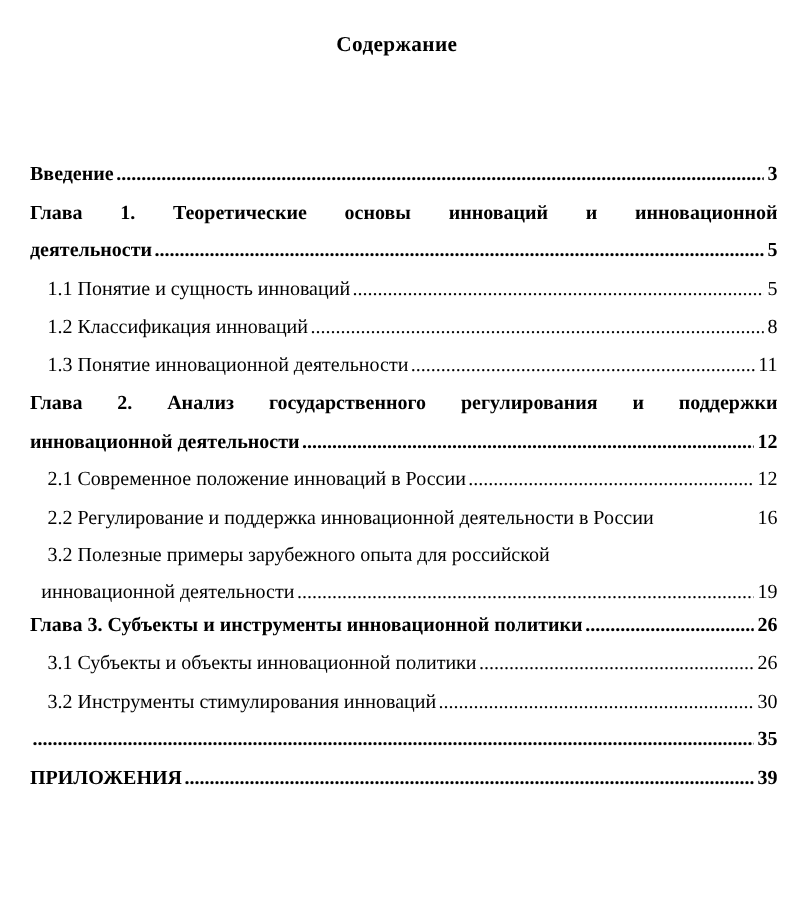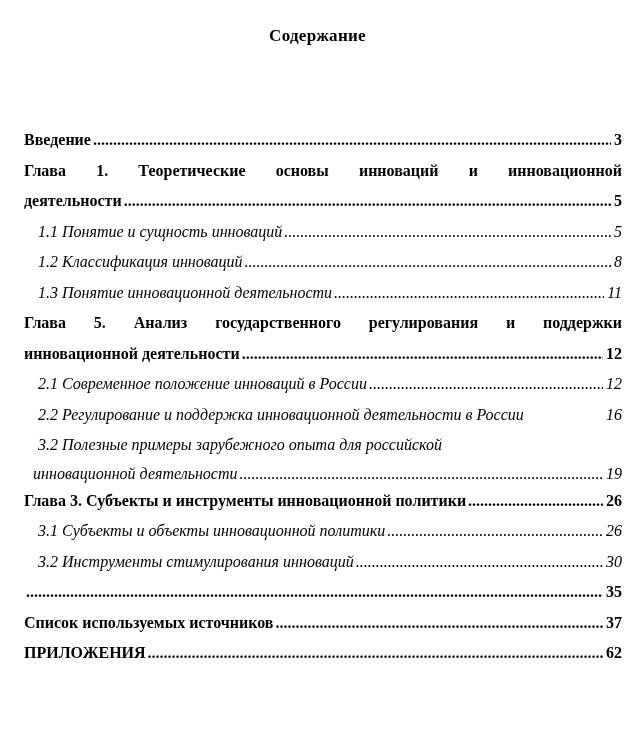--- a/index.html
+++ b/index.html
@@ -33,21 +33,21 @@
     padding-right: 13px;
   }
   .entry { }
   .entry.bold .line,
   .entry.bold .dots::after,
   .entry.bold .num { font-weight: bold; }
   .line {
     line-height: 30.5px;
     white-space: nowrap;
   }
-  .entry.indent .line { padding-left: 14px; font-style: italic; }
+  .entry.indent .line { padding-left: 14px; }
   
   .entry.indent .line.cont { padding-left: 9px; }
   .line.tight { line-height: 25px; }
   .line.justify {
     display: block;
     text-align: justify;
     text-align-last: justify;
     white-space: normal;
   }
   .line.end {
@@ -109,21 +109,21 @@
         </div>
       </div>
       <div class="entry indent">
         <div class="line end">
           <span class="label">1.3 Понятие инновационной деятельности</span>
           <span class="dots"></span>
           <span class="num">11</span>
         </div>
       </div>
       <div class="entry bold">
-        <div class="line justify">Глава 5. Анализ государственного регулирования и поддержки</div>
+        <div class="line justify">Глава 2. Анализ государственного регулирования и поддержки</div>
         <div class="line end cont">
           <span class="label">инновационной деятельности</span>
           <span class="dots"></span>
           <span class="num">12</span>
         </div>
       </div>
       <div class="entry indent">
         <div class="line end">
           <span class="label">2.1 Современное положение инноваций в России</span>
           <span class="dots"></span>
@@ -167,26 +167,19 @@
         </div>
       </div>
       <div class="entry bold">
         <div class="line end">
           <span class="dots"></span>
           <span class="num">35</span>
         </div>
       </div>
       <div class="entry bold">
         <div class="line end">
-          <span class="label">Список используемых источников</span>
-          <span class="dots"></span>
-          <span class="num">37</span>
-        </div>
-      </div>
-      <div class="entry bold">
-        <div class="line end">
           <span class="label">ПРИЛОЖЕНИЯ</span>
           <span class="dots"></span>
-          <span class="num">62</span>
+          <span class="num">39</span>
         </div>
       </div>
     </div>
 </div>
 
 </body></html>

